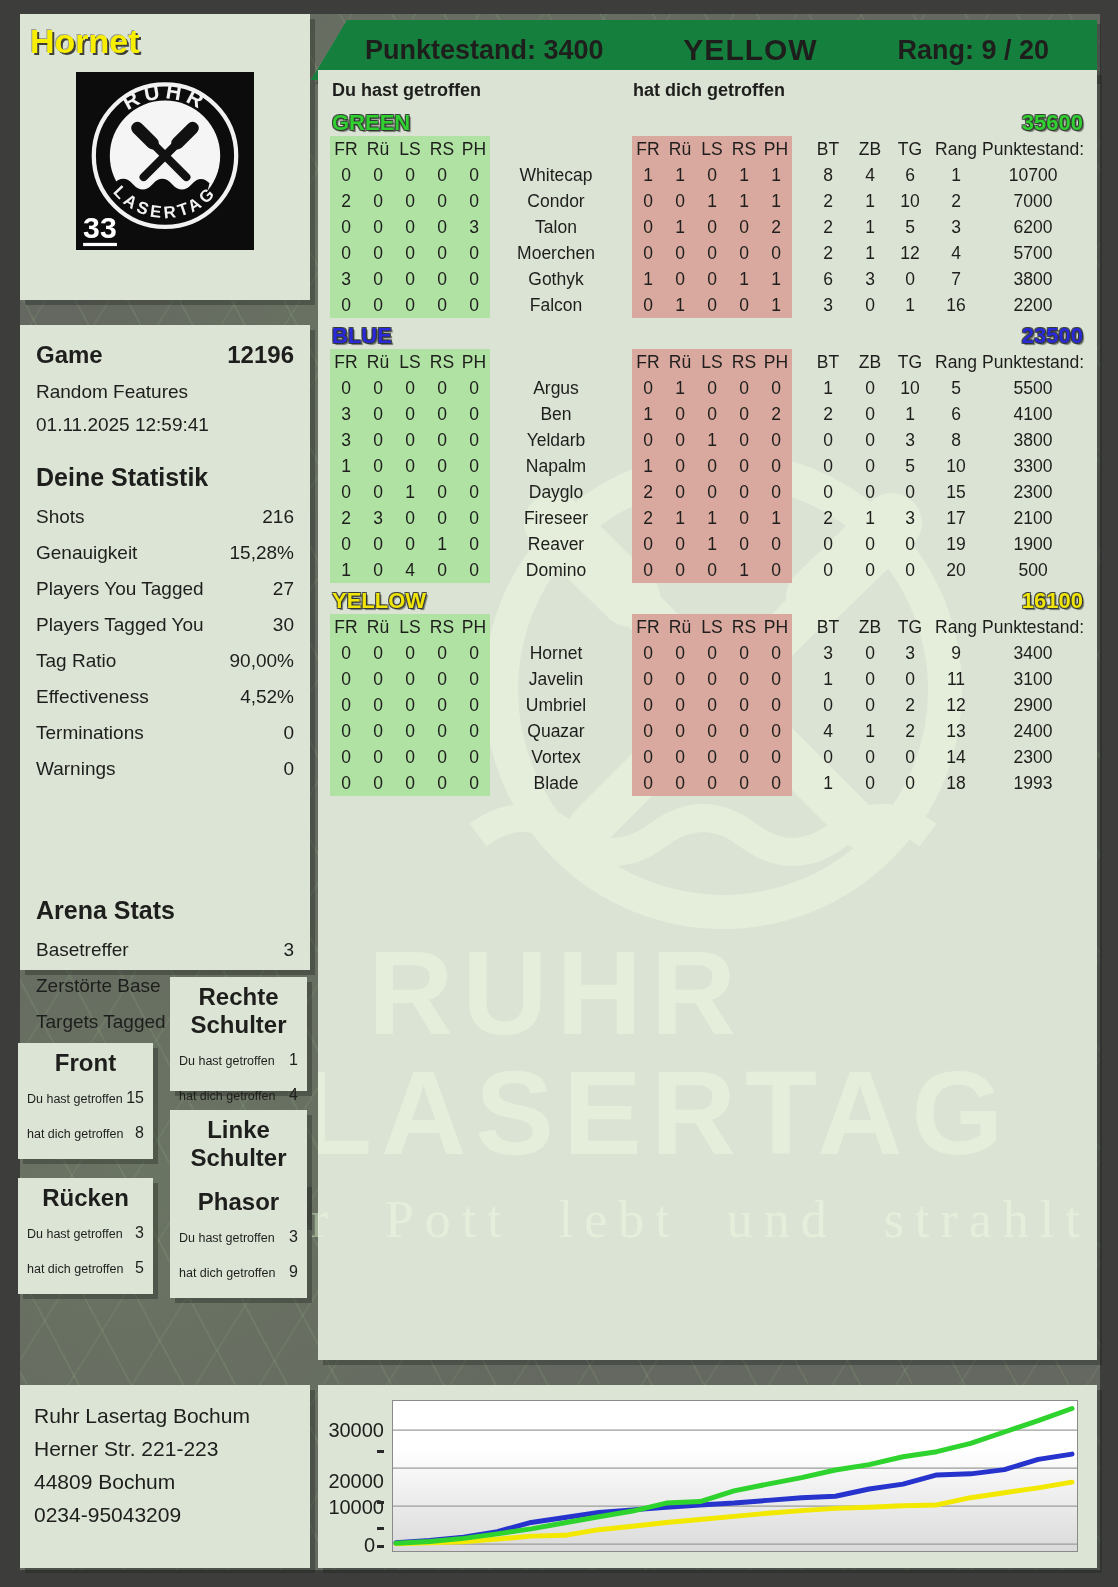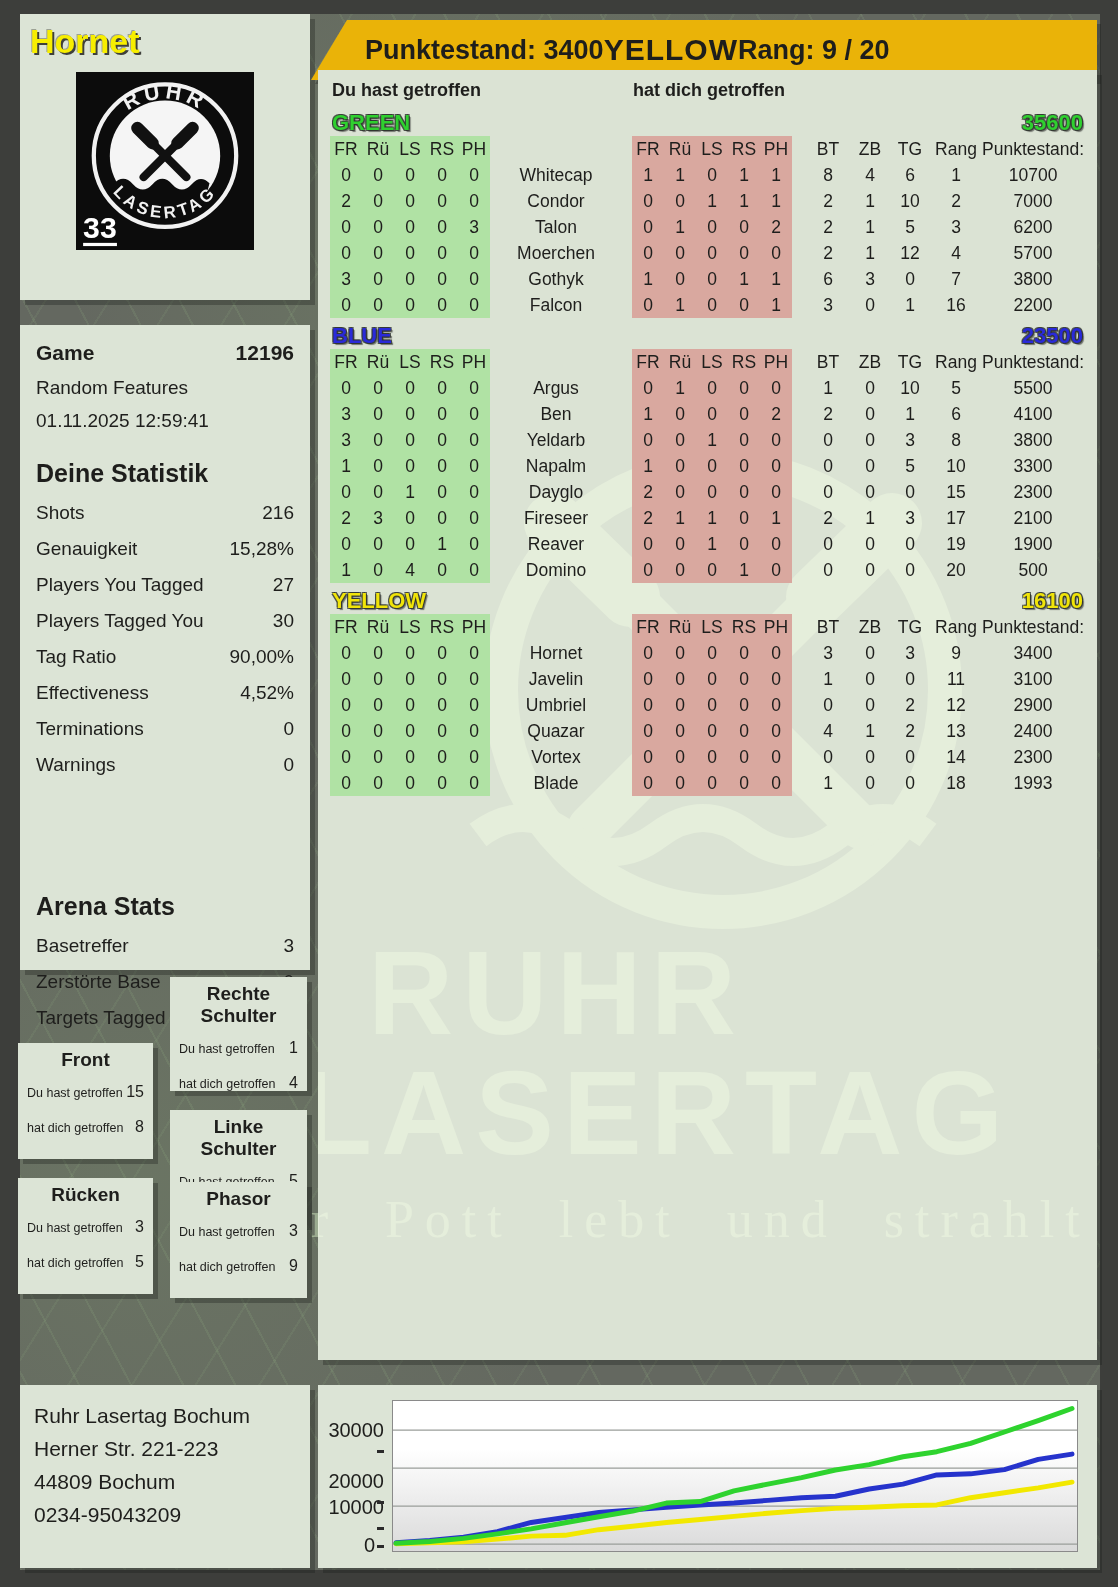--- a/index.html
+++ b/index.html
@@ -35,23 +35,23 @@
   #panel-hornet { left:20px; top:14px; width:290px; height:286px; }
   #hornet-name {
     position:absolute; left:10px; top:8px;
     font-size:34px; font-weight:bold; color:#f7ee00;
     text-shadow:2px 2px 0 rgba(35,35,30,0.85), -1px -1px 0 rgba(60,60,50,0.4);
   }
   #logo-box { position:absolute; left:56px; top:58px; width:178px; height:178px; }
   
   .strip-wrap { position:absolute; left:311px; top:20px; z-index:2; filter:drop-shadow(4px 4px 0 rgba(25,28,24,0.32)); }
   #top-strip {
-    width:786px; height:60px; background:#eab308;
+    width:786px; height:60px; background:#15803d;
     clip-path:polygon(36px 0, 100% 0, 100% 100%, 0 100%);
-    display:flex; align-items:center; 
+    display:flex; align-items:center; justify-content:space-between;
     padding:0 48px 0 54px;
   }
   #top-strip .score { font-size:27px; font-weight:bold; }
   #top-strip .team  { font-size:30px; font-weight:bold; letter-spacing:1px; }
   #top-strip .rank  { font-size:27px; font-weight:bold; }
   
   #main-panel { left:318px; top:70px; width:779px; height:1290px; background:#dbe3d4; overflow:hidden; }
   .wm { position:absolute; pointer-events:none; color:#e5eedb; z-index:0; white-space:nowrap; }
   .wm-big { font-size:118px; font-weight:bold; letter-spacing:9px; }
   .wm-slogan { font-family:"Liberation Serif", serif; font-size:52px; letter-spacing:11px; word-spacing:22px; }
@@ -73,28 +73,28 @@
   }
   .grid-table span { height:26px; line-height:26px; font-size:17.5px; text-align:center; }
   .cy { background:#b0e2a4; }
   .ct { background:#d9a89f; }
   .cn { text-align:center; }
   .cp { text-align:right; padding-right:8px; }
   
   #stats-panel { left:20px; top:325px; width:290px; height:645px; padding:16px 16px 0 16px; font-size:19px; }
   .srow { display:flex; justify-content:space-between; margin-top:14px; }
   .stitle { font-weight:bold; font-size:25px; }
-  #game-row { display:flex; justify-content:space-between; font-weight:bold; font-size:21px; }
+  #game-row { display:flex; justify-content:space-between; font-weight:bold; font-size:24px; }
   #game-mode { margin-top:12px; }
   #game-date { margin-top:11px; }
   #your-stats-title { margin-top:27px; }
   #arena-title { margin-top:116px; }
   
   .bp { padding:6px 9px 0 9px; }
-  .bp .bp-title { text-align:center; font-weight:bold; font-size:19px; }
+  .bp .bp-title { text-align:center; font-weight:bold; font-size:24px; }
   .bp .bp-row { display:flex; justify-content:space-between; align-items:baseline; margin-top:12px; }
   .bp .bp-row.second { margin-top:17px; }
   .bp .bp-lbl { font-size:12.5px; }
   .bp .bp-val { font-size:16px; }
   #bp-front  { left:18px;  top:1043px; width:135px; height:116px; }
   #bp-ruecken{ left:18px;  top:1178px; width:135px; height:116px; }
   #bp-rechte { left:170px; top:977px;  width:137px; height:114px; }
   #bp-linke  { left:170px; top:1110px; width:137px; height:115px; }
   #bp-phasor { left:170px; top:1182px; width:137px; height:116px; }
   

